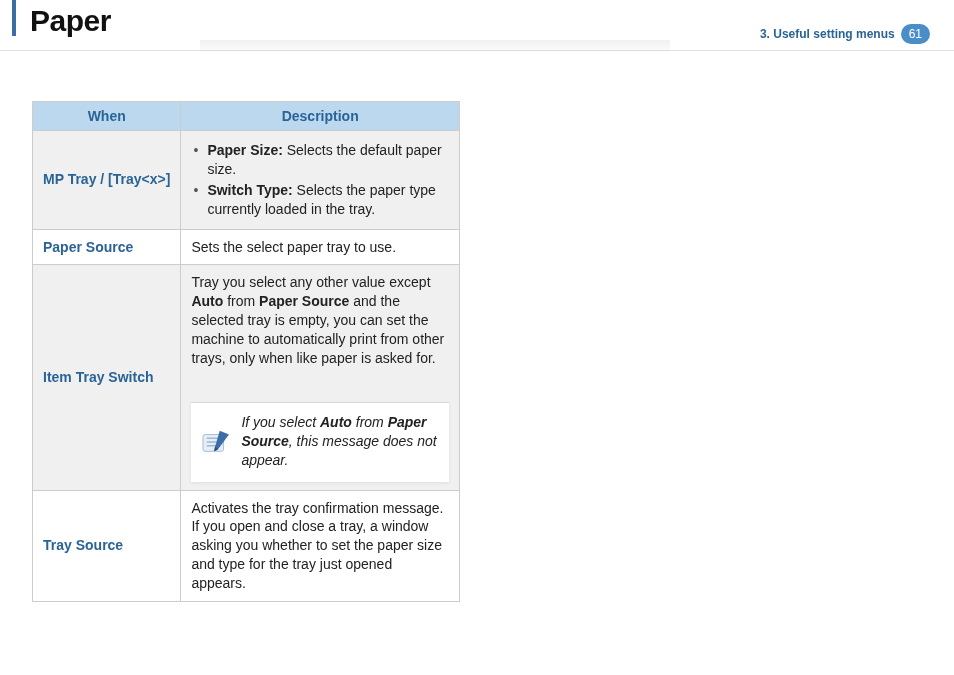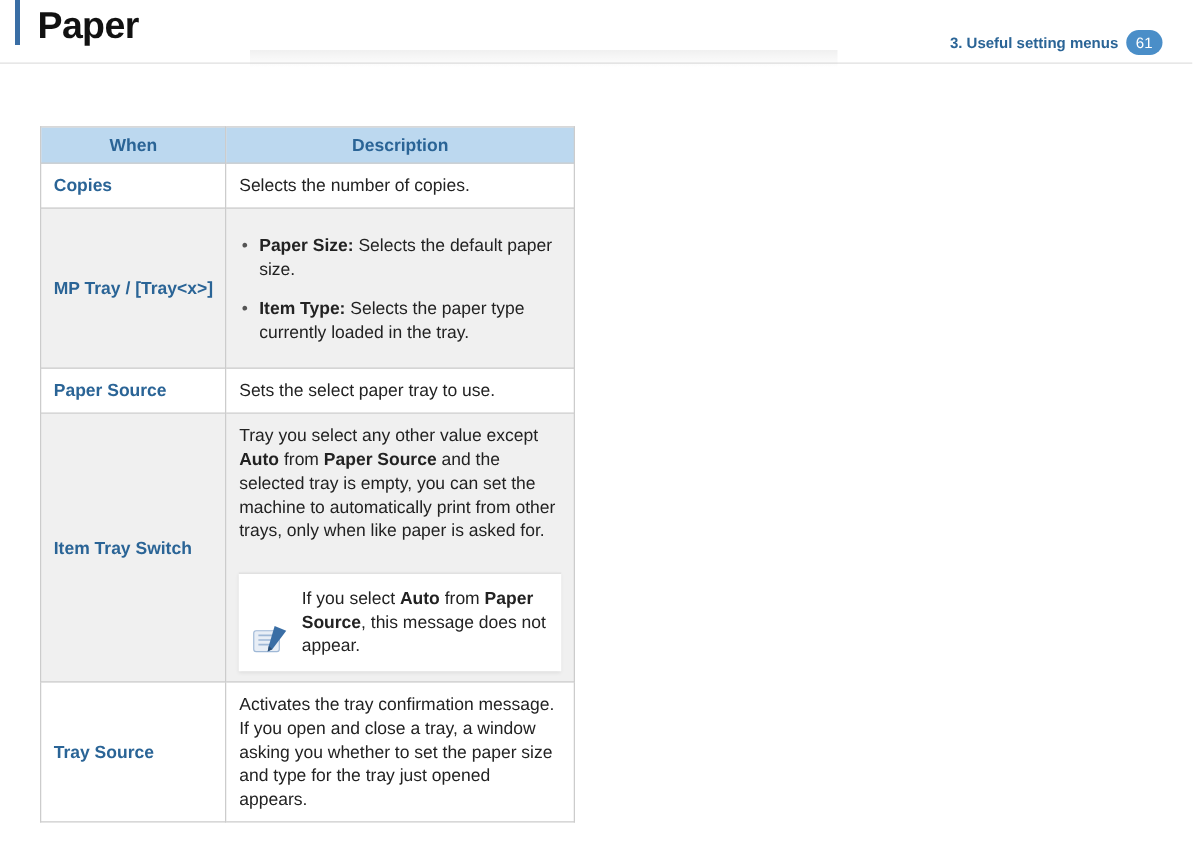--- a/index.html
+++ b/index.html
@@ -95,39 +95,40 @@
   }
   tr.alt td { background: #f0f0f0; }
   ul.bullets {
     list-style: none;
     padding: 0;
     margin: 0;
   }
   ul.bullets li {
     position: relative;
     padding-left: 16px;
-    margin: 12px 0;
+    margin: 2px 0;
   }
   ul.bullets li::before {
     content: "•";
     position: absolute;
     left: 2px;
     top: 0;
     color: #555;
   }
   .bold { font-weight: 700; }
   .note-box {
-    margin-top: 24px;
+    margin-top: 34px;
     background: #fff;
     border-top: 1px solid #d8d8d8;
     box-shadow: 0 1px 3px rgba(0,0,0,0.08);
     padding: 10px 10px 12px 10px;
     display: flex;
-    align-items: flex-end;
+    align-items: center;
     gap: 10px;
+    font-style: italic;
   }
   .note-icon {
     width: 30px;
     height: 26px;
     flex-shrink: 0;
     margin-top: 2px;
   }
   .note-text { flex: 1; line-height: 1.35; }
 </style>
 </head>
@@ -146,30 +147,26 @@
 
 <div class="content">
   <table>
     <thead>
       <tr>
         <th>When</th>
         <th>Description</th>
       </tr>
     </thead>
     <tbody>
-      <tr>
-        <td class="item">Copies</td>
-        <td>Selects the number of copies.</td>
-      </tr>
       <tr class="alt">
         <td class="item">MP Tray / [Tray&lt;x&gt;]</td>
         <td>
           <ul class="bullets">
             <li><span class="bold">Paper Size:</span><span> Selects the default paper size.</span></li>
-            <li><span class="bold">Item Type:</span><span> Selects the paper type currently loaded in the tray.</span></li>
+            <li><span class="bold">Switch Type:</span><span> Selects the paper type currently loaded in the tray.</span></li>
           </ul>
         </td>
       </tr>
       <tr>
         <td class="item">Paper Source</td>
         <td>Sets the select paper tray to use.</td>
       </tr>
       <tr class="alt">
         <td class="item">Item Tray Switch</td>
         <td>

